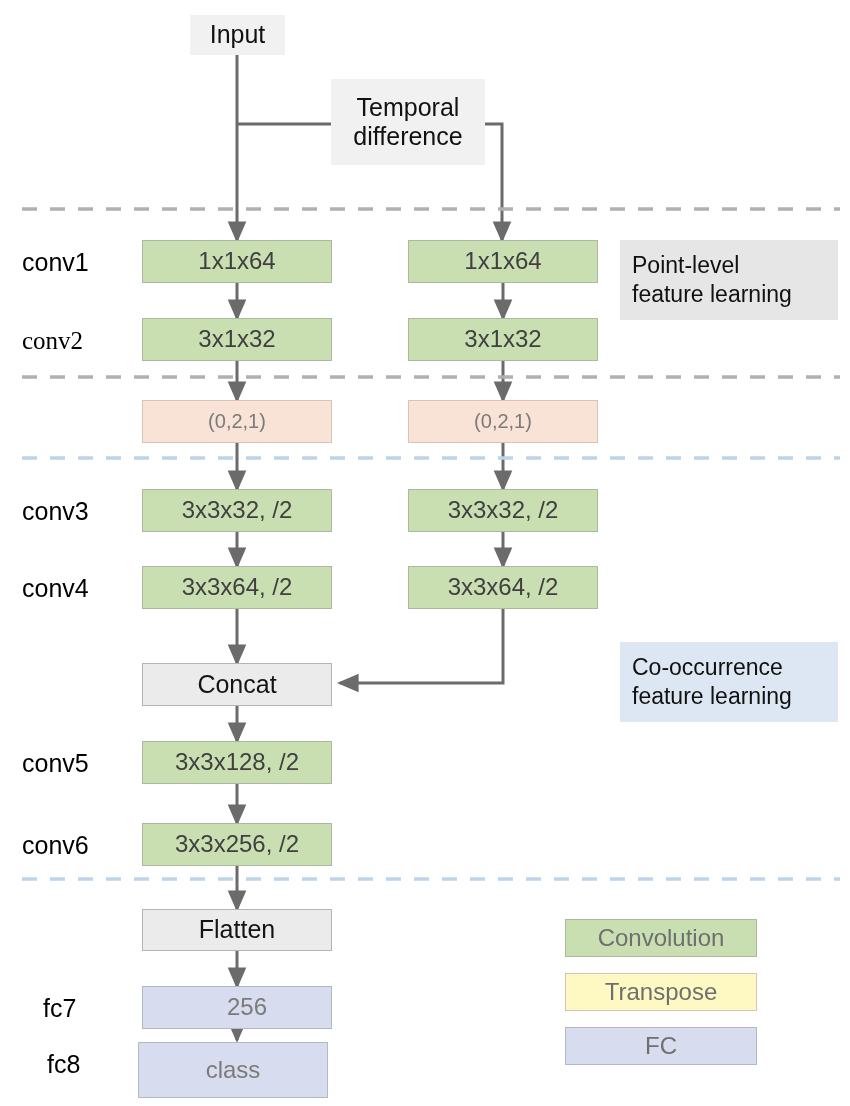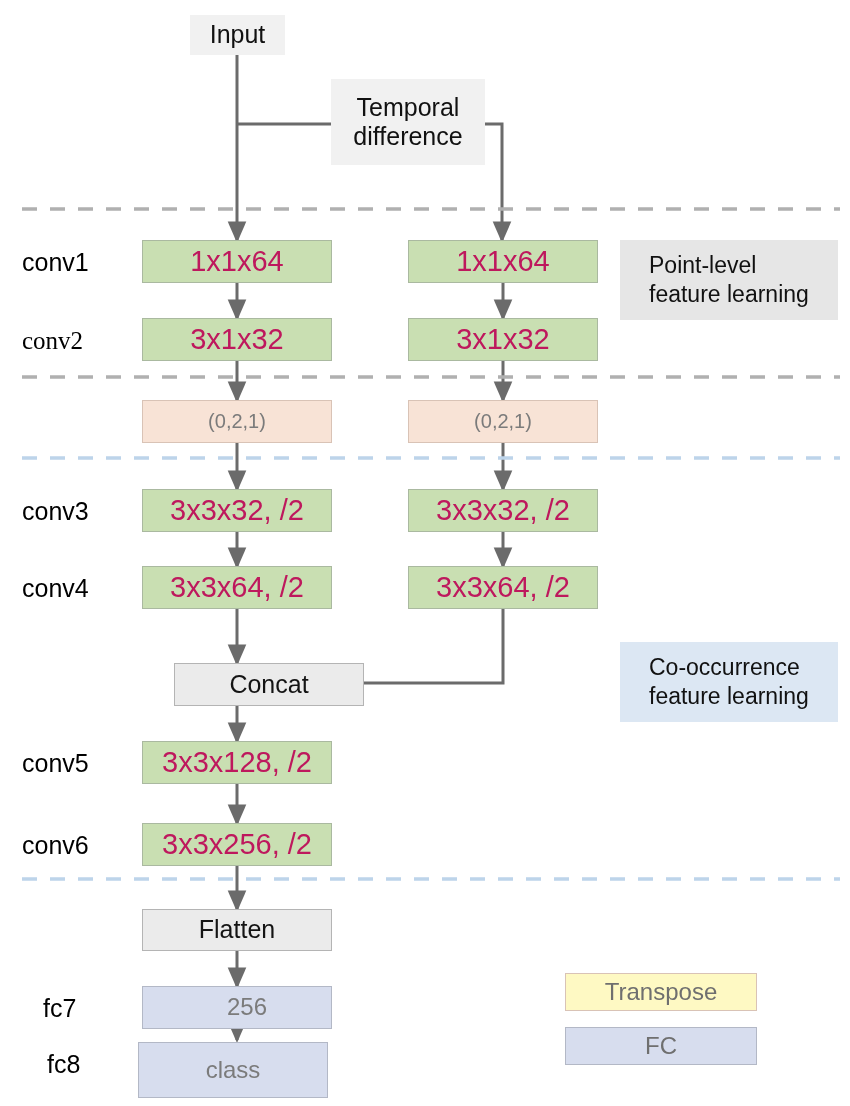--- a/index.html
+++ b/index.html
@@ -42,43 +42,43 @@
   }
   .n-gray {
     background: #ebebeb;
     border: 1px solid #b4b4b4;
     color: #141414;
     font-size: 25px;
   }
   .n-conv {
     background: #c9dfb2;
     border: 1px solid #aab9a0;
-    color: #be185d;
-    font-size: 29px;
+    color: #404040;
+    font-size: 24px;
   }
   .n-transpose {
     background: #f8e3d6;
     border: 1px solid #d9c3b6;
     color: #7b7b7b;
     font-size: 20px;
   }
   .n-fc {
     background: #d7ddee;
     border: 1px solid #b3b8c6;
     color: #7b7b7b;
     font-size: 24px;
   }
   
   .anno {
     position: absolute;
     box-sizing: border-box;
     display: flex;
     flex-direction: column;
     justify-content: center;
-    padding: 6px 29px;
+    padding: 6px 12px;
     color: #111111;
     font-size: 23px;
     line-height: 1.28;
     white-space: pre-line;
   }
   .anno-gray { background: #e6e6e6; }
   .anno-blue { background: #dce7f3; }
   
   .stage-label {
     position: absolute;
@@ -169,21 +169,21 @@
 
   <div class="node n-transpose" style="left:142px; top:400px; width:190px; height:43px;">(0,2,1)</div>
   <div class="node n-transpose" style="left:408px; top:400px; width:190px; height:43px;">(0,2,1)</div>
 
   <div class="node n-conv" style="left:142px; top:489px; width:190px; height:43px;">3x3x32, /2</div>
   <div class="node n-conv" style="left:408px; top:489px; width:190px; height:43px;">3x3x32, /2</div>
 
   <div class="node n-conv" style="left:142px; top:566px; width:190px; height:43px;">3x3x64, /2</div>
   <div class="node n-conv" style="left:408px; top:566px; width:190px; height:43px;">3x3x64, /2</div>
 
-  <div class="node n-gray" style="left:142px; top:663px; width:190px; height:43px;margin-left:32px;">Concat</div>
+  <div class="node n-gray" style="left:142px; top:663px; width:190px; height:43px;">Concat</div>
 
   <div class="node n-conv" style="left:142px; top:741px; width:190px; height:43px;">3x3x128, /2</div>
   <div class="node n-conv" style="left:142px; top:823px; width:190px; height:43px;">3x3x256, /2</div>
 
   <div class="node n-gray" style="left:142px; top:909px; width:190px; height:42px;">Flatten</div>
 
   <div class="node n-fc" style="left:142px; top:986px; width:190px; height:43px;padding-left:20px;">256</div>
   <div class="node n-fc" style="left:138px; top:1042px; width:190px; height:56px;">class</div>
 
   <div class="stage-label" style="left:22px; top:250px;">conv1</div>
@@ -194,18 +194,20 @@
   <div class="stage-label" style="left:22px; top:833px;">conv6</div>
   <div class="stage-label" style="left:43px; top:996px;">fc7</div>
   <div class="stage-label" style="left:47px; top:1052px;">fc8</div>
 
   <div class="anno anno-gray" style="left:620px; top:240px; width:218px; height:80px;">Point-level
 feature learning</div>
 
   <div class="anno anno-blue" style="left:620px; top:642px; width:218px; height:80px;">Co-occurrence
 feature learning</div>
 
+  <div class="legend-item" style="left:565px; top:919px; width:192px; height:38px;
+              background:#c9dfb2; border:1px solid #aab9a0;">Convolution</div>
   <div class="legend-item" style="left:565px; top:973px; width:192px; height:38px;
               background:#fef9c3; border:1px solid #d9c3b6;">Transpose</div>
   <div class="legend-item" style="left:565px; top:1027px; width:192px; height:38px;
               background:#d7ddee; border:1px solid #b3b8c6;">FC</div>
 
 </div>
 
 </body></html>

